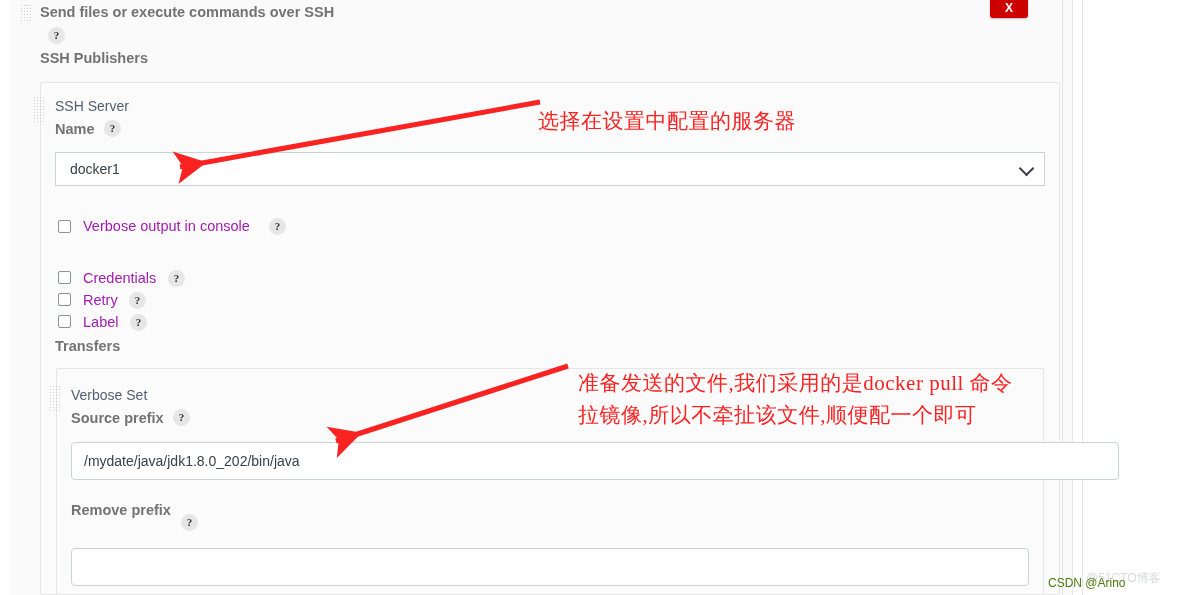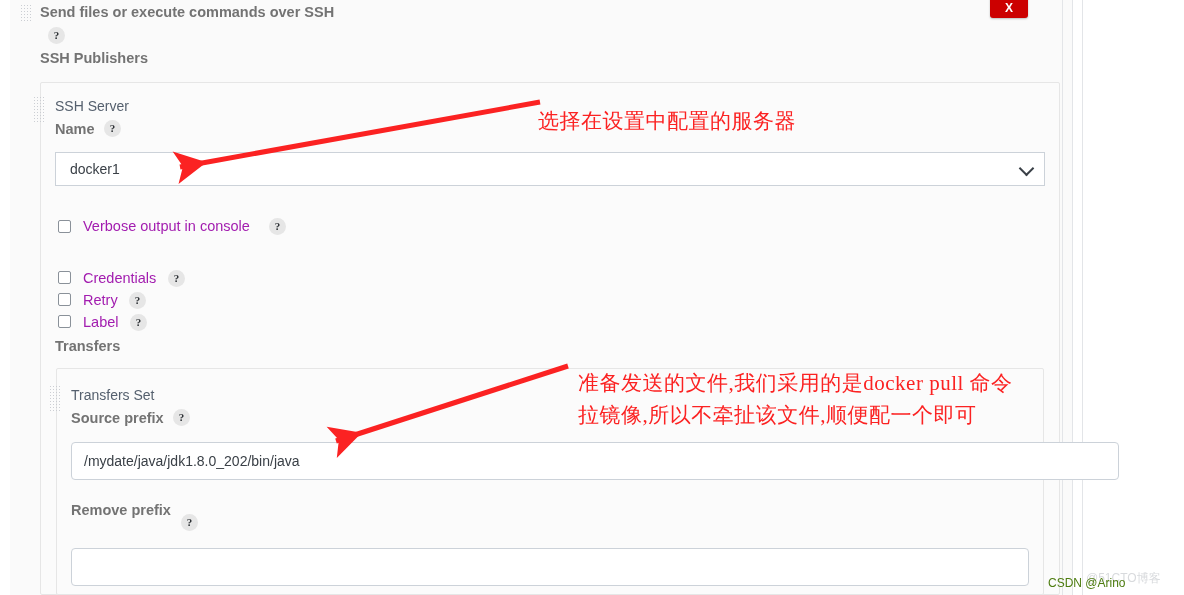--- a/index.html
+++ b/index.html
@@ -245,21 +245,21 @@
 <div class="help" style="left:129px; top:292px;">?</div>
 
 <div class="cbx" style="left:58px; top:315px;"></div>
 <div class="cbx-label" style="left:83px; top:314px;">Label</div>
 <div class="help" style="left:130px; top:314px;">?</div>
 
 <div class="h-bold" style="left:55px; top:338px;">Transfers</div>
 
 <div class="panel" style="left:56px; top:368px; width:988px; height:227px;"></div>
 <div class="grip" style="left:49px; top:385px;"></div>
-<div class="h-muted" style="left:71px; top:387px;">Transfers Set</div>
+<div class="h-muted" style="left:71px; top:387px;">Verbose Set</div>
 <div class="h-bold" style="left:71px; top:410px;">Source prefix</div>
 <div class="help" style="left:173px; top:409px;">?</div>
 
 <div class="text-field" style="left:71px; top:442px; width:1048px; height:38px;">
   <span>/mydate/java/jdk1.8.0_202/bin/java</span>
 </div>
 
 <div class="h-bold" style="left:71px; top:502px;">Remove prefix</div>
 <div class="help" style="left:181px; top:514px;">?</div>
 

